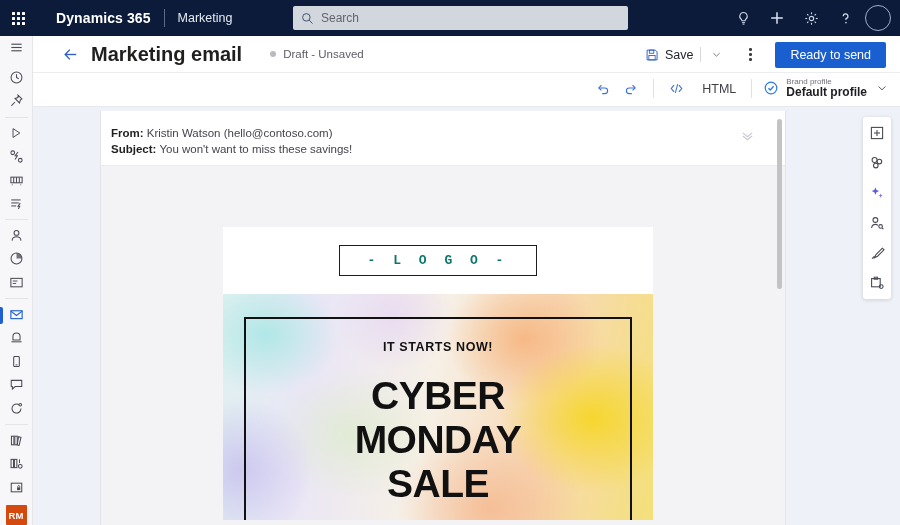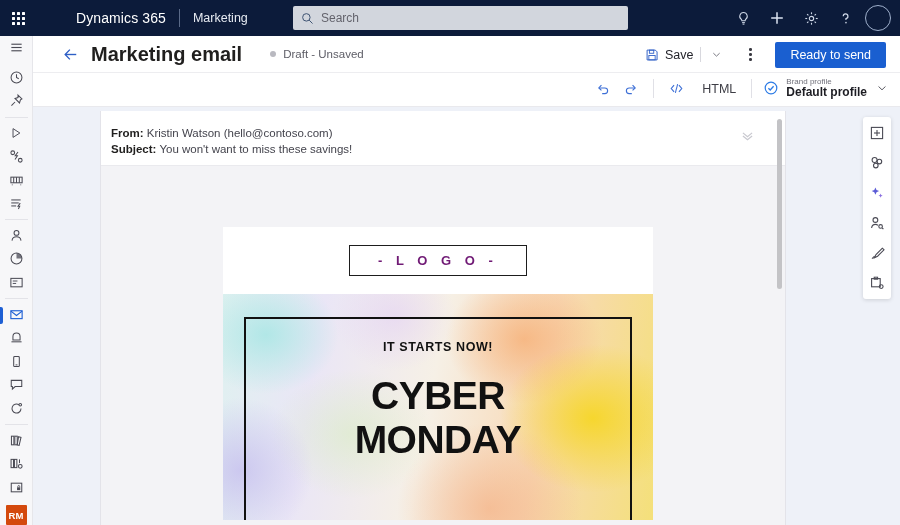--- a/index.html
+++ b/index.html
@@ -20,22 +20,22 @@
   .waffle {
     width: 36px; height: 36px; display: flex; align-items: center; justify-content: center;
     cursor: pointer;
   }
   .waffle-grid {
     display: grid; grid-template-columns: repeat(3, 3px); grid-template-rows: repeat(3, 3px);
     gap: 2px;
   }
   .waffle-grid i { display: block; width: 3px; height: 3px; background: #ffffff; border-radius: 0.5px; }
   .brand-name {
-    color: #ffffff; font-size: 14px; font-weight: normal; letter-spacing: .1px;
-    margin-left: 20px;
+    color: #ffffff; font-size: 14px; font-weight: bold; letter-spacing: .1px;
+    margin-left: 0;
     padding-left: 20px;
   }
   .brand-sep {
     width: 1px; height: 18px; background: #5a6a88; margin: 0 13px;
   }
   .app-name { color: #e7ebf2; font-size: 12.5px; }
   .search-wrap {
     position: absolute; left: 293px; top: 6px; width: 335px; height: 24px;
     background: #d2d6dd; border-radius: 2px;
     display: flex; align-items: center; padding: 0 8px;
@@ -183,22 +183,22 @@
   }
   .mail-body {
     position: absolute; left: 122px; top: 116px; width: 430px;
   }
   .logo-block {
     background: #ffffff; height: 67px;
     display: flex; align-items: center; justify-content: center;
   }
   .logo-box {
     border: 1.5px solid #1d1d1d; padding: 7px 28px;
-    font-size: 13px; font-weight: bold; letter-spacing: 5px; color: #701a75;
-    font-family: Liberation Sans, sans-serif;
+    font-size: 13px; font-weight: bold; letter-spacing: 5px; color: #0f766e;
+    font-family: Liberation Mono, monospace;
   }
   .hero {
     position: relative; height: 226px; overflow: hidden;
     background:
       radial-gradient(ellipse 150px 120px at 86% 55%, rgba(246,214,40,.95) 0%, rgba(246,214,40,0) 62%),
       radial-gradient(ellipse 120px 100px at 70% 20%, rgba(246,170,110,.72) 0%, rgba(246,170,110,0) 65%),
       radial-gradient(ellipse 140px 130px at 62% 95%, rgba(244,176,132,.70) 0%, rgba(244,176,132,0) 66%),
       radial-gradient(ellipse 110px 90px at 10% 18%, rgba(166,230,228,.82) 0%, rgba(166,230,228,0) 66%),
       radial-gradient(ellipse 110px 110px at 4% 78%, rgba(196,188,238,.75) 0%, rgba(196,188,238,0) 66%),
       radial-gradient(ellipse 120px 95px at 30% 62%, rgba(214,236,190,.55) 0%, rgba(214,236,190,0) 68%),
@@ -553,20 +553,21 @@
         <div class="logo-block">
           <div class="logo-box">- L O G O -</div>
         </div>
         <div class="hero">
           <div class="hero-frame"></div>
           <div class="hero-inner">
             <div class="hero-kicker">IT STARTS NOW!</div>
             <div class="hero-title">
               <div>CYBER</div>
               <div>MONDAY</div>
+              <div>SALE</div>
             </div>
           </div>
         </div>
       </div>
 
       <div class="scrollbar-track">
         <div class="scrollbar-thumb"></div>
       </div>
     </div>
 

